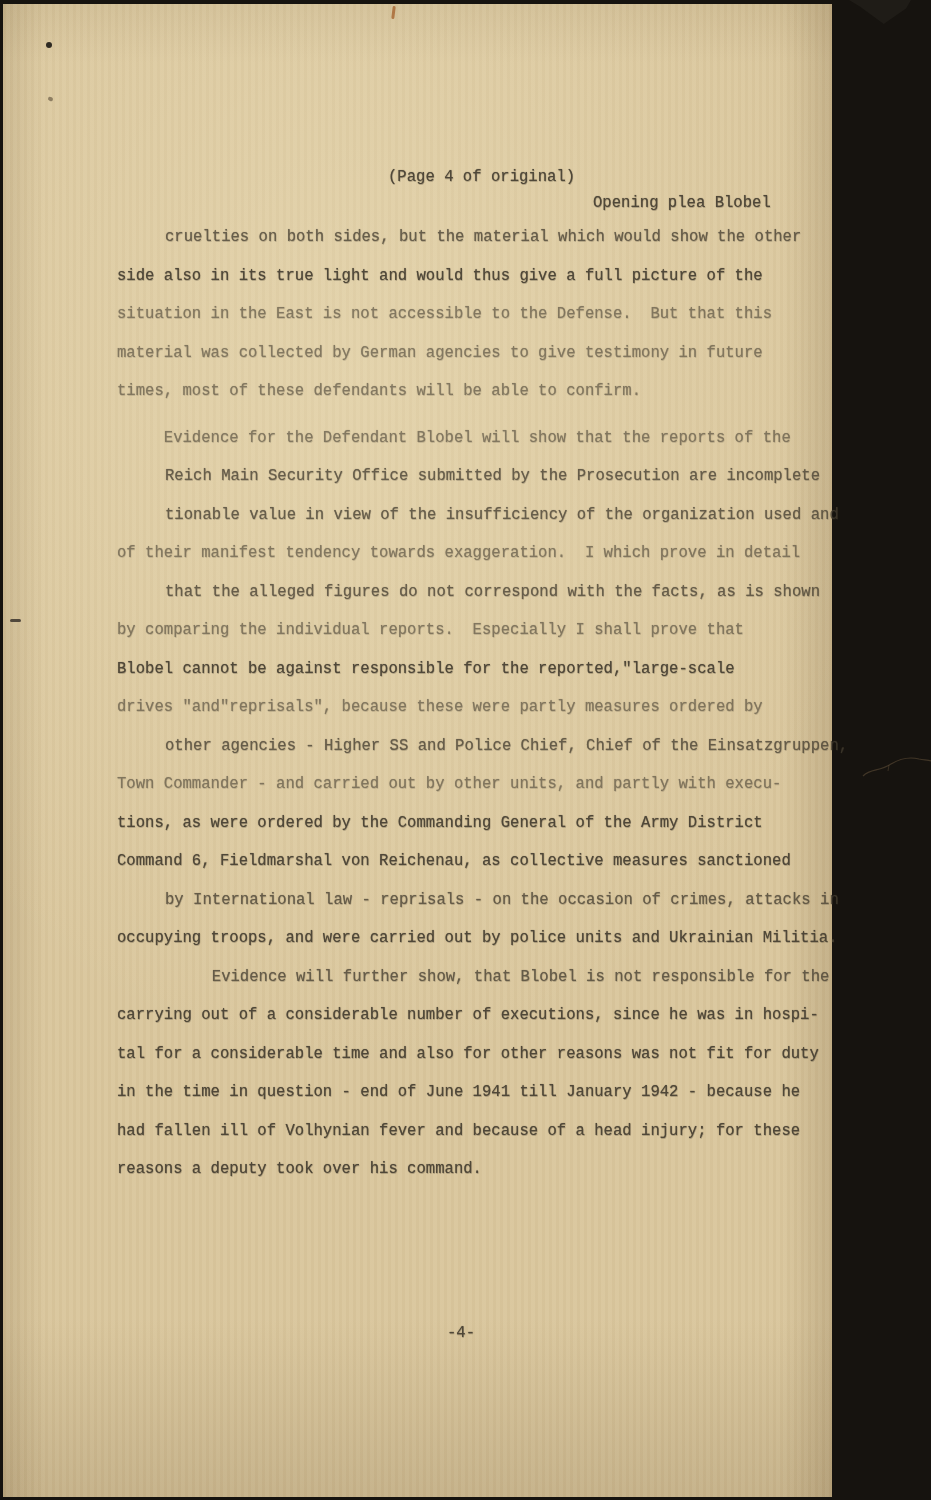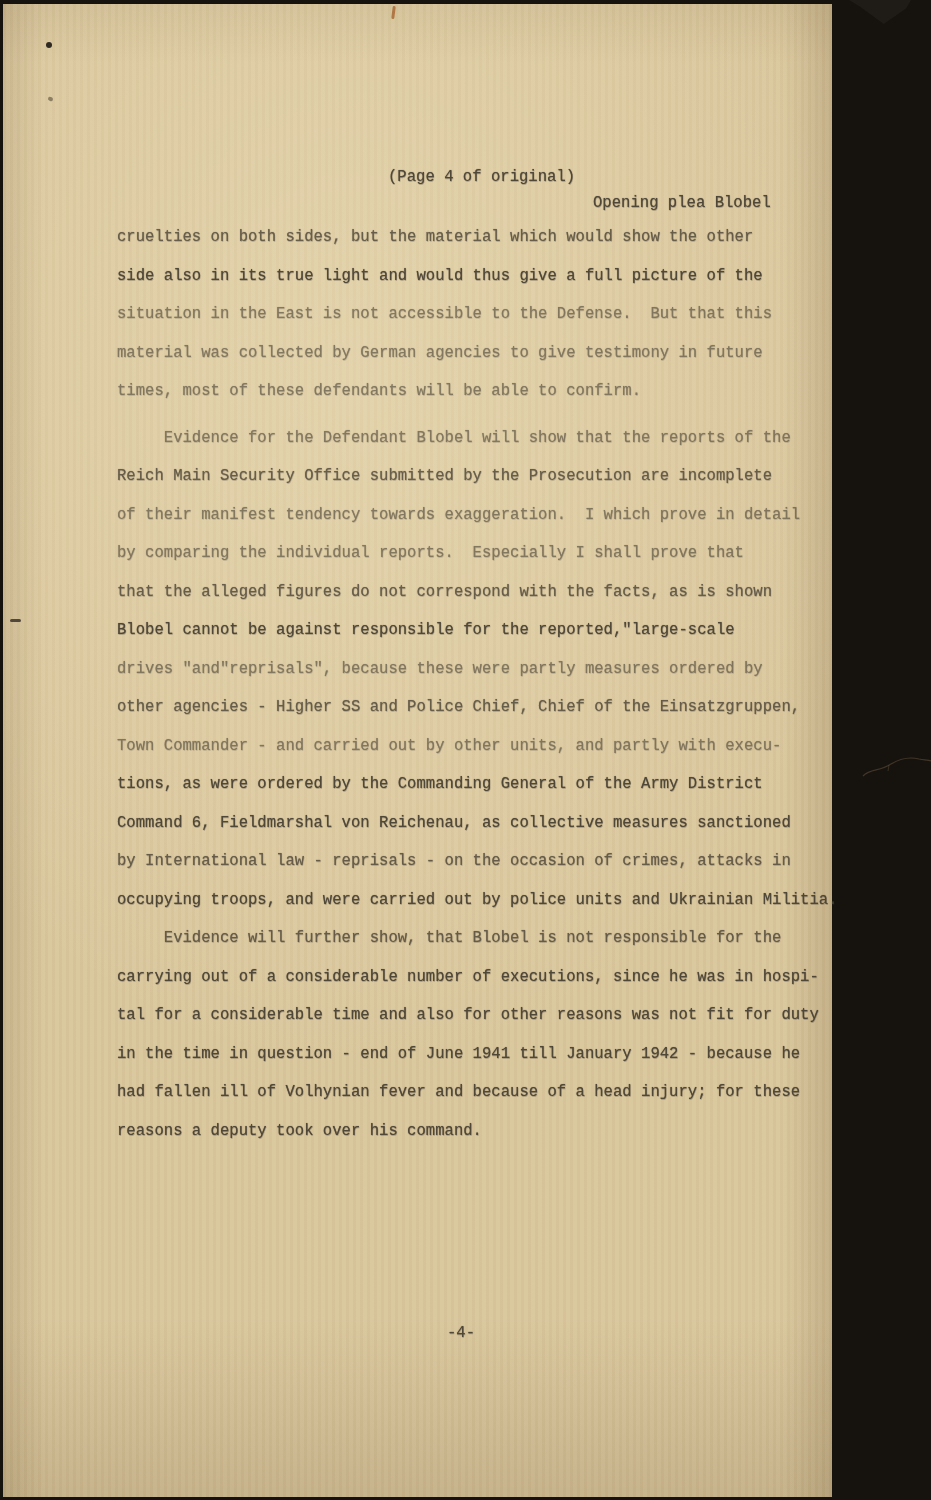--- a/index.html
+++ b/index.html
@@ -47,21 +47,21 @@
     display: block;
     height: 38.5px;
     line-height: 38.5px;
     color: #453e31;
     font-size: 15.6px;
     white-space: pre;
     text-shadow: 0 0 1px rgba(64,55,42,0.70), 0.5px 0.5px 0 rgba(64,55,42,0.25);
   }
   .para-gap { margin-top: 8px; }
   .f1 { opacity: 0.93; }
-  .f2 { opacity: 0.78; }
+  .f2 { opacity: 0.78; margin-left: 48px; }
   .f3 { opacity: 0.60; }
   .page-number { left: 444px; top: 1320px; }
 
   
   .corner-tear {
     position: absolute;
     left: 849px; top: 0;
     width: 62px; height: 24px;
     background: #1f1c17;
     clip-path: polygon(0 0, 100% 0, 92% 35%, 56% 100%, 18% 28%);
@@ -115,23 +115,24 @@
     <div class="typed header-title f1">Opening plea Blobel</div>
 
     <div class="body-text">
       <div class="line f2">cruelties on both sides, but the material which would show the other</div>
       <div class="line f1">side also in its true light and would thus give a full picture of the</div>
       <div class="line f3">situation in the East is not accessible to the Defense.  But that this</div>
       <div class="line f3">material was collected by German agencies to give testimony in future</div>
       <div class="line f3">times, most of these defendants will be able to confirm.</div>
       <div class="line f3 para-gap">     Evidence for the Defendant Blobel will show that the reports of the</div>
       <div class="line f2">Reich Main Security Office submitted by the Prosecution are incomplete</div>
+      <div class="line f2">tionable value in view of the insufficiency of the organization used and</div>
       <div class="line f3">of their manifest tendency towards exaggeration.  I which prove in detail</div>
+      <div class="line f2">that the alleged figures do not correspond with the facts, as is shown</div>
       <div class="line f3">by comparing the individual reports.  Especially I shall prove that</div>
-      <div class="line f2">that the alleged figures do not correspond with the facts, as is shown</div>
       <div class="line f1">Blobel cannot be against responsible for the reported,"large-scale</div>
       <div class="line f3">drives "and"reprisals", because these were partly measures ordered by</div>
       <div class="line f2">other agencies - Higher SS and Police Chief, Chief of the Einsatzgruppen,</div>
       <div class="line f3">Town Commander - and carried out by other units, and partly with execu-</div>
       <div class="line f1">tions, as were ordered by the Commanding General of the Army District</div>
       <div class="line f1">Command 6, Fieldmarshal von Reichenau, as collective measures sanctioned</div>
       <div class="line f2">by International law - reprisals - on the occasion of crimes, attacks in</div>
       <div class="line f1">occupying troops, and were carried out by police units and Ukrainian Militia.</div>
       <div class="line f2">     Evidence will further show, that Blobel is not responsible for the</div>
       <div class="line f1">carrying out of a considerable number of executions, since he was in hospi-</div>

